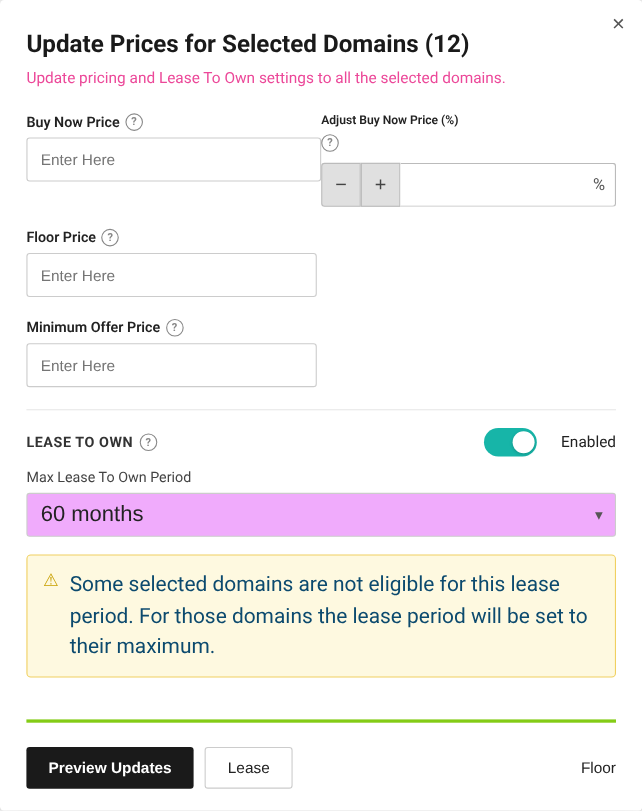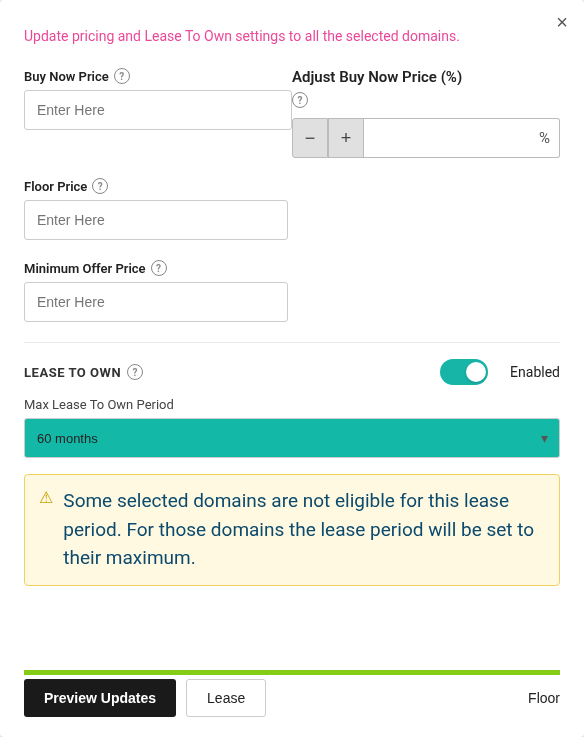--- a/index.html
+++ b/index.html
@@ -88,21 +88,21 @@
       height: 40px;
       border: 1px solid #ccc;
       border-radius: 3px;
       padding: 0 12px;
       font-size: 14px;
       color: #15803d;
       width: 100%;
       outline: none;
     }
     .adjust-label {
-      font-size: 15px;
+      font-size: 11px;
       font-weight: 600;
       color: #222;
     }
     .adjust-help-row {
       display: flex;
       align-items: center;
       gap: 4px;
       margin-bottom: 4px;
     }
     .stepper-row {
@@ -226,23 +226,23 @@
     .select-wrap {
       position: relative;
       width: 100%;
     }
     .lease-select {
       width: 100%;
       height: 40px;
       border: 1px solid #ccc;
       border-radius: 3px;
       padding: 0 36px 0 12px;
-      font-size: 13px;
-      color: #222;
-      background: #14b8a6;
+      font-size: 20px;
+      color: #222;
+      background: #f0abfc;
       appearance: none;
       -webkit-appearance: none;
       cursor: pointer;
       outline: none;
     }
     .select-chevron {
       position: absolute;
       right: 12px;
       top: 50%;
       transform: translateY(-50%);
@@ -268,22 +268,22 @@
     }
     .warning-text {
       font-size: 19px;
       color: #0c4a6e;
       line-height: 1.5;
     }
     .modal-footer {
       display: flex;
       align-items: center;
       justify-content: space-between;
-      padding: 4px 0 20px 0;
-      border-top: 5px solid #84cc16;
+      padding: 22px 0 20px 0;
+      border-top: 3px solid #84cc16;
       margin-top: 20px;
     }
     .footer-left {
       display: flex;
       gap: 10px;
     }
     .btn-primary {
       background: #1a1a1a;
       color: #fff;
       border: none;
@@ -312,20 +312,21 @@
       cursor: pointer;
       text-decoration: none;
     }
   </style>
 </head>
 <body>
 
 <div class="modal">
   <button class="close-btn">×</button>
 
+  <h2 class="modal-title">Update Prices for Selected Domains (12)</h2>
   <p class="modal-subtitle">Update pricing and Lease To Own settings to all the selected domains.</p>
 
   <div class="form-body">
 
     <div class="row-two-col">
       <div class="field-group left">
         <label class="field-label">
           <span>Buy Now Price</span>
           <span class="help-icon">?</span>
         </label>

